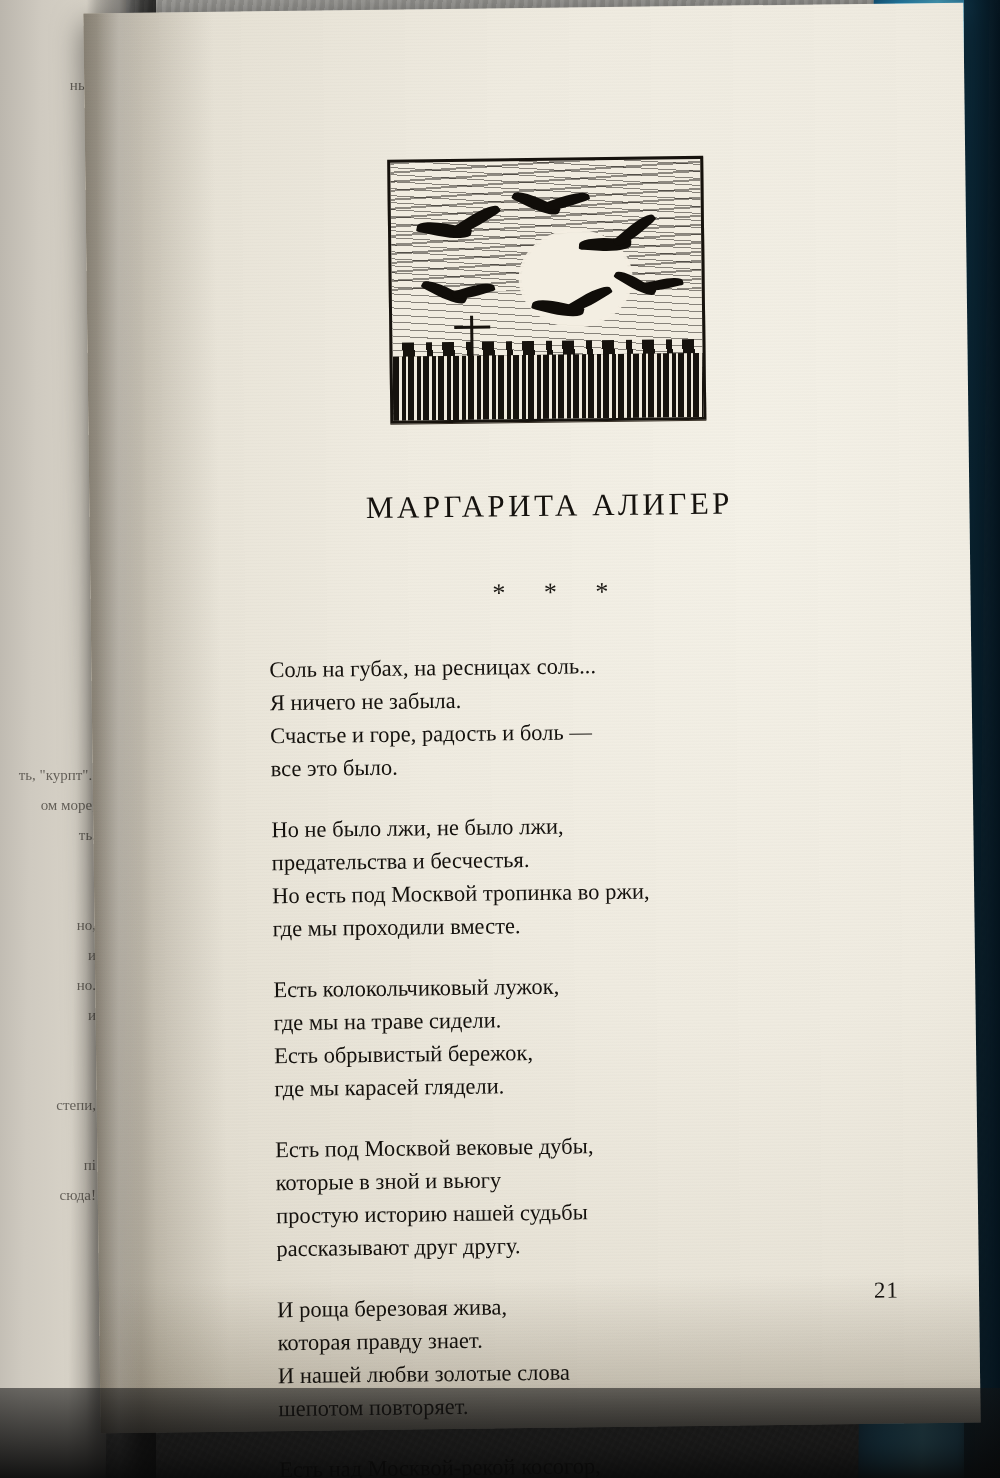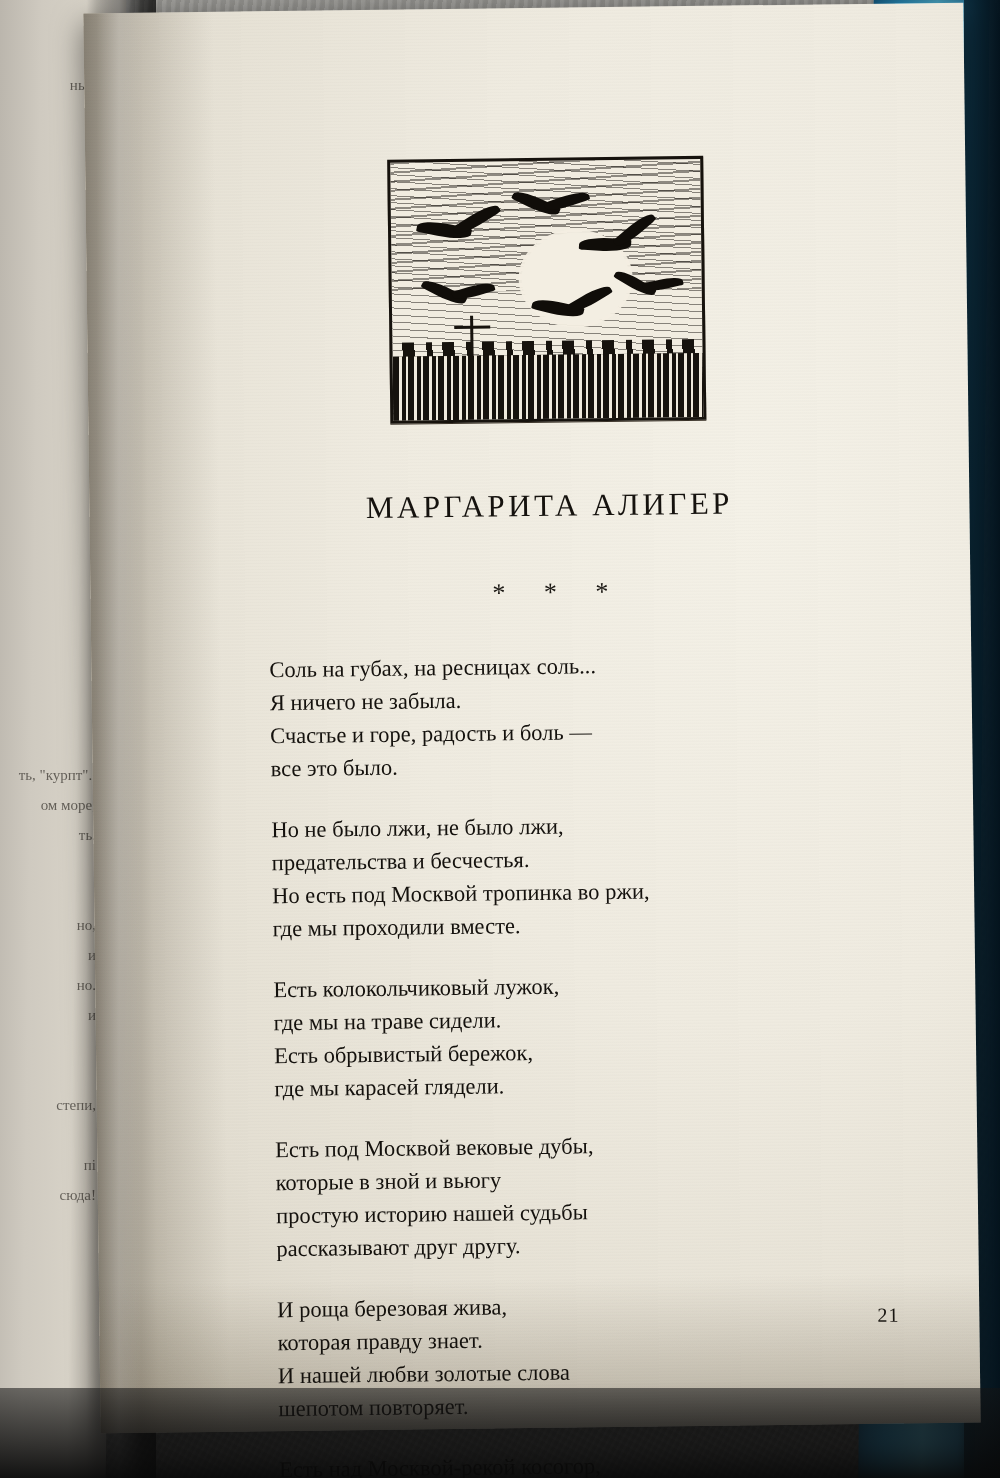--- a/index.html
+++ b/index.html
@@ -231,22 +231,22 @@
     font-size: 22.5px;
     line-height: 33px;
     font-family: "Liberation Serif", serif;
   }
   .stanza { margin-bottom: 28px; }
   .line { white-space: pre; }
 
   .page-number {
     position: absolute;
     right: 80px;
-    bottom: 97px;
-    font-size: 20px;
+    bottom: 120px;
+    font-size: 23px;
     color: #181511;
     letter-spacing: 1px;
   }
 
   
   .curl {
     position: absolute;
     left: 96px; top: 0;
     width: 46px; height: 1478px;
     background: linear-gradient(90deg, rgba(255,255,255,0.0), rgba(255,255,255,0.18), rgba(255,255,255,0.0));

